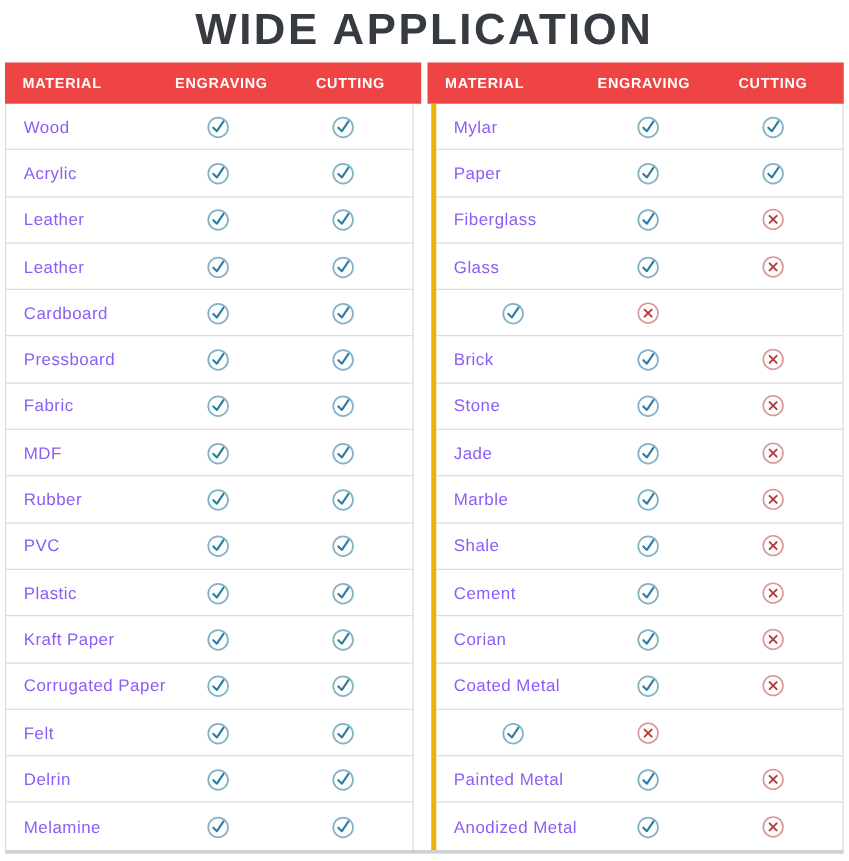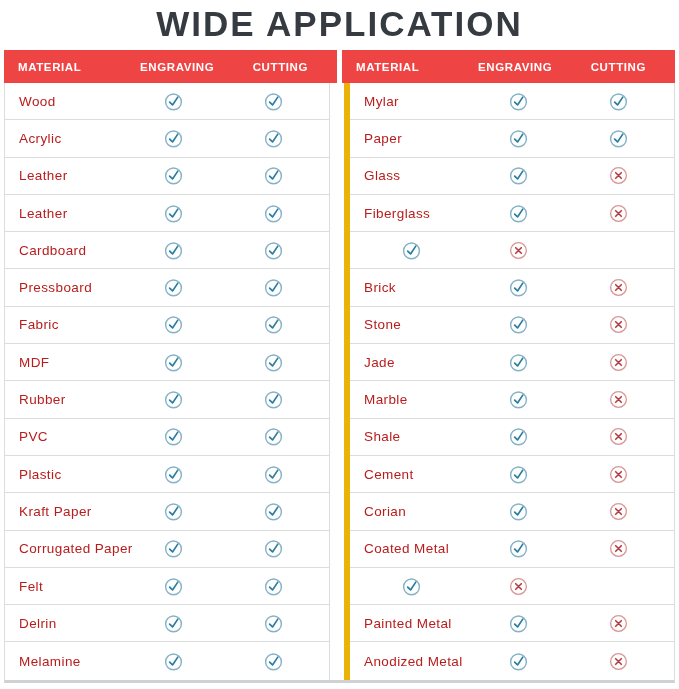--- a/index.html
+++ b/index.html
@@ -43,34 +43,34 @@
   .header-block .col-center { text-align: center; }
 
   .body-row {
     display: flex;
     border-left: 1px solid #dcdcdc;
     border-right: 1px solid #dcdcdc;
     border-bottom: 3px solid #cfd2d4;
   }
   .table-body { flex: 1; }
   .table-body.left { border-right: 1px solid #dcdcdc; }
-  .table-body.right { border-left: 6px solid #eab308; margin-left: 14px; }
+  .table-body.right { border-left: 4px solid #eab308; margin-left: 14px; }
 
   .row {
     height: 37.3px;
     display: grid;
     grid-template-columns: 38% 28% 34%;
     align-items: center;
     border-bottom: 1px solid #dcdcdc;
   }
   .row:last-child { border-bottom: none; }
   .material-cell {
     padding-left: 14px;
     font-size: 13.5px;
-    color: #b91c1c;
+    color: #8b5cf6;
     letter-spacing: 0.4px;
     white-space: nowrap;
   }
   .icon-cell {
     display: flex;
     justify-content: center;
     align-items: center;
   }
   .icon-cell svg { width: 21px; height: 21px; display: block; }
 </style>
@@ -436,40 +436,40 @@
             <div class="icon-cell">
               <span>
                 <svg viewBox="0 0 24 24">
                   <circle cx="12" cy="12.5" r="9" fill="#fdfefe" stroke="#85b2c6" stroke-width="1.6"></circle>
                   <path d="M7.6 12.7 L10.9 15.9 L16.9 7.0" fill="none" stroke="#2c7ba0" stroke-width="1.9" stroke-linecap="round" stroke-linejoin="round"></path>
                 </svg>
               </span>
             </div>
           </div>
           <div class="row">
+            <div class="material-cell">Fiberglass</div>
+            <div class="icon-cell">
+              <span>
+                <svg viewBox="0 0 24 24">
+                  <circle cx="12" cy="12.5" r="9" fill="#fdfefe" stroke="#85b2c6" stroke-width="1.6"></circle>
+                  <path d="M7.6 12.7 L10.9 15.9 L16.9 7.0" fill="none" stroke="#2c7ba0" stroke-width="1.9" stroke-linecap="round" stroke-linejoin="round"></path>
+                </svg>
+              </span>
+            </div>
+            <div class="icon-cell">
+              <span>
+                <svg viewBox="0 0 24 24">
+                  <circle cx="12" cy="12" r="9" fill="#fffdfd" stroke="#d89898" stroke-width="1.5"></circle>
+                  <path d="M8.8 8.8 L15.2 15.2 M15.2 8.8 L8.8 15.2" fill="none" stroke="#b33d3d" stroke-width="1.8" stroke-linecap="round"></path>
+                </svg>
+              </span>
+            </div>
+          </div>
+          <div class="row">
             <div class="material-cell">Glass</div>
-            <div class="icon-cell">
-              <span>
-                <svg viewBox="0 0 24 24">
-                  <circle cx="12" cy="12.5" r="9" fill="#fdfefe" stroke="#85b2c6" stroke-width="1.6"></circle>
-                  <path d="M7.6 12.7 L10.9 15.9 L16.9 7.0" fill="none" stroke="#2c7ba0" stroke-width="1.9" stroke-linecap="round" stroke-linejoin="round"></path>
-                </svg>
-              </span>
-            </div>
-            <div class="icon-cell">
-              <span>
-                <svg viewBox="0 0 24 24">
-                  <circle cx="12" cy="12" r="9" fill="#fffdfd" stroke="#d89898" stroke-width="1.5"></circle>
-                  <path d="M8.8 8.8 L15.2 15.2 M15.2 8.8 L8.8 15.2" fill="none" stroke="#b33d3d" stroke-width="1.8" stroke-linecap="round"></path>
-                </svg>
-              </span>
-            </div>
-          </div>
-          <div class="row">
-            <div class="material-cell">Fiberglass</div>
             <div class="icon-cell">
               <span>
                 <svg viewBox="0 0 24 24">
                   <circle cx="12" cy="12.5" r="9" fill="#fdfefe" stroke="#85b2c6" stroke-width="1.6"></circle>
                   <path d="M7.6 12.7 L10.9 15.9 L16.9 7.0" fill="none" stroke="#2c7ba0" stroke-width="1.9" stroke-linecap="round" stroke-linejoin="round"></path>
                 </svg>
               </span>
             </div>
             <div class="icon-cell">
               <span>

